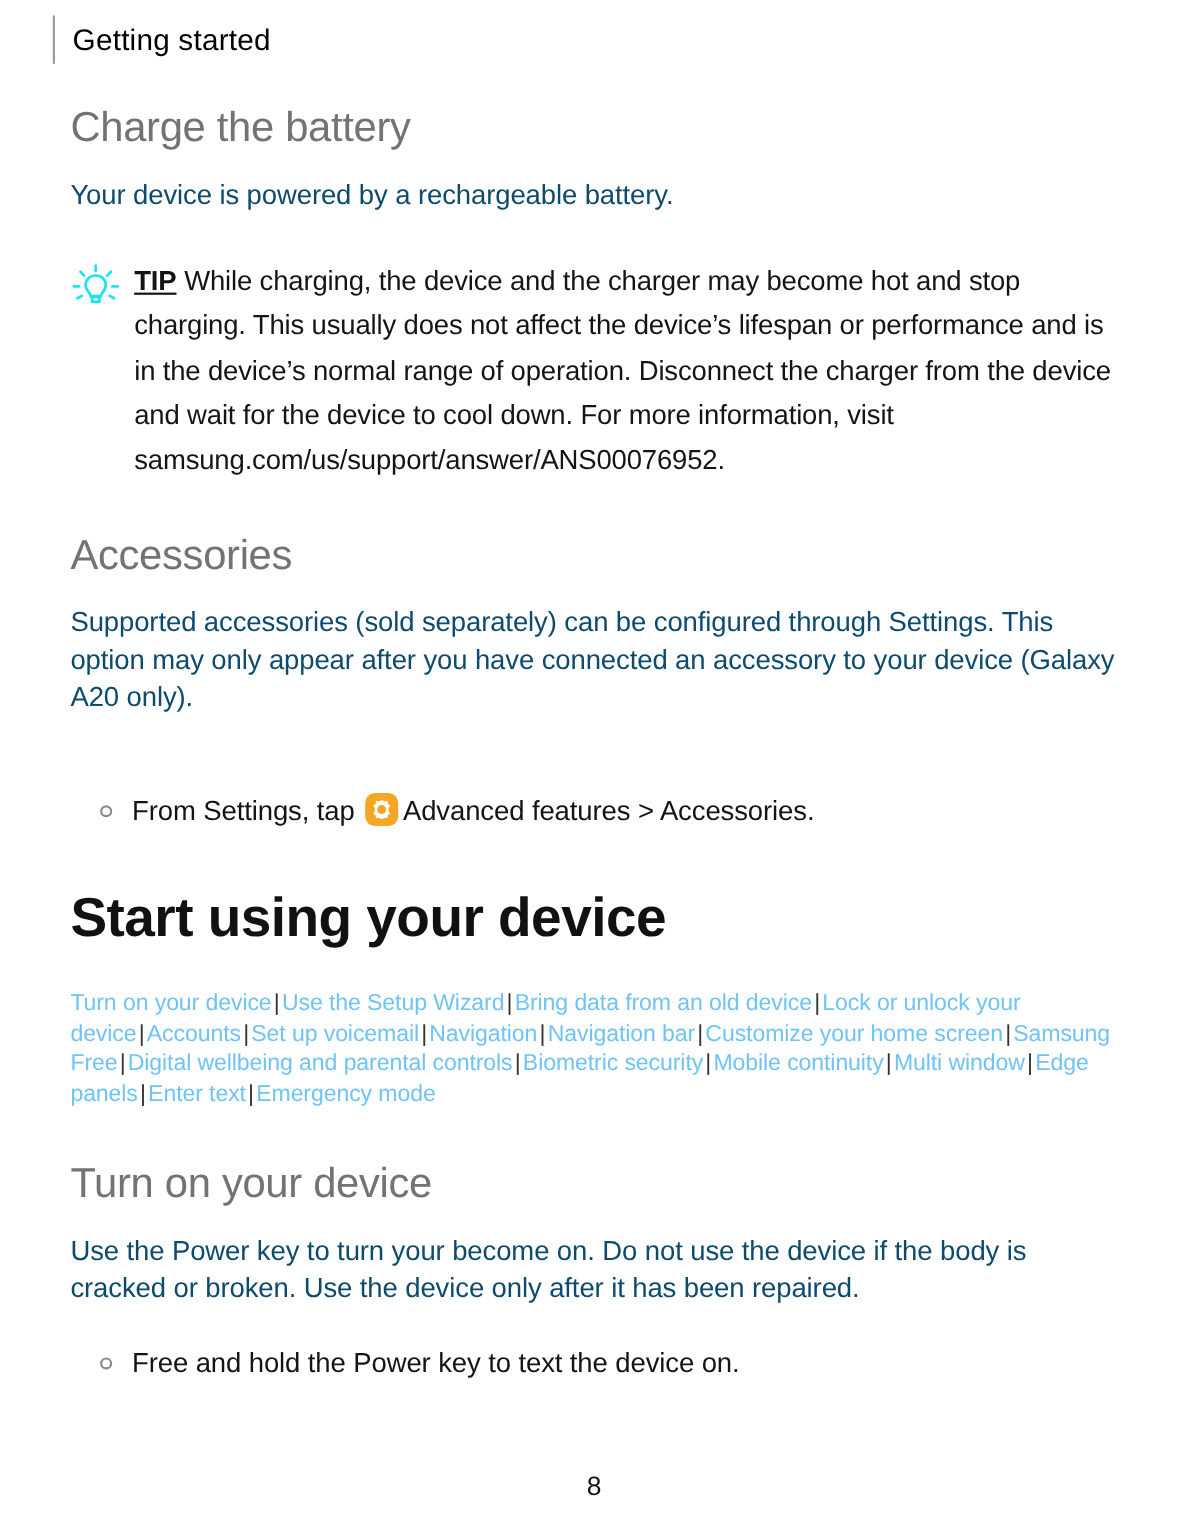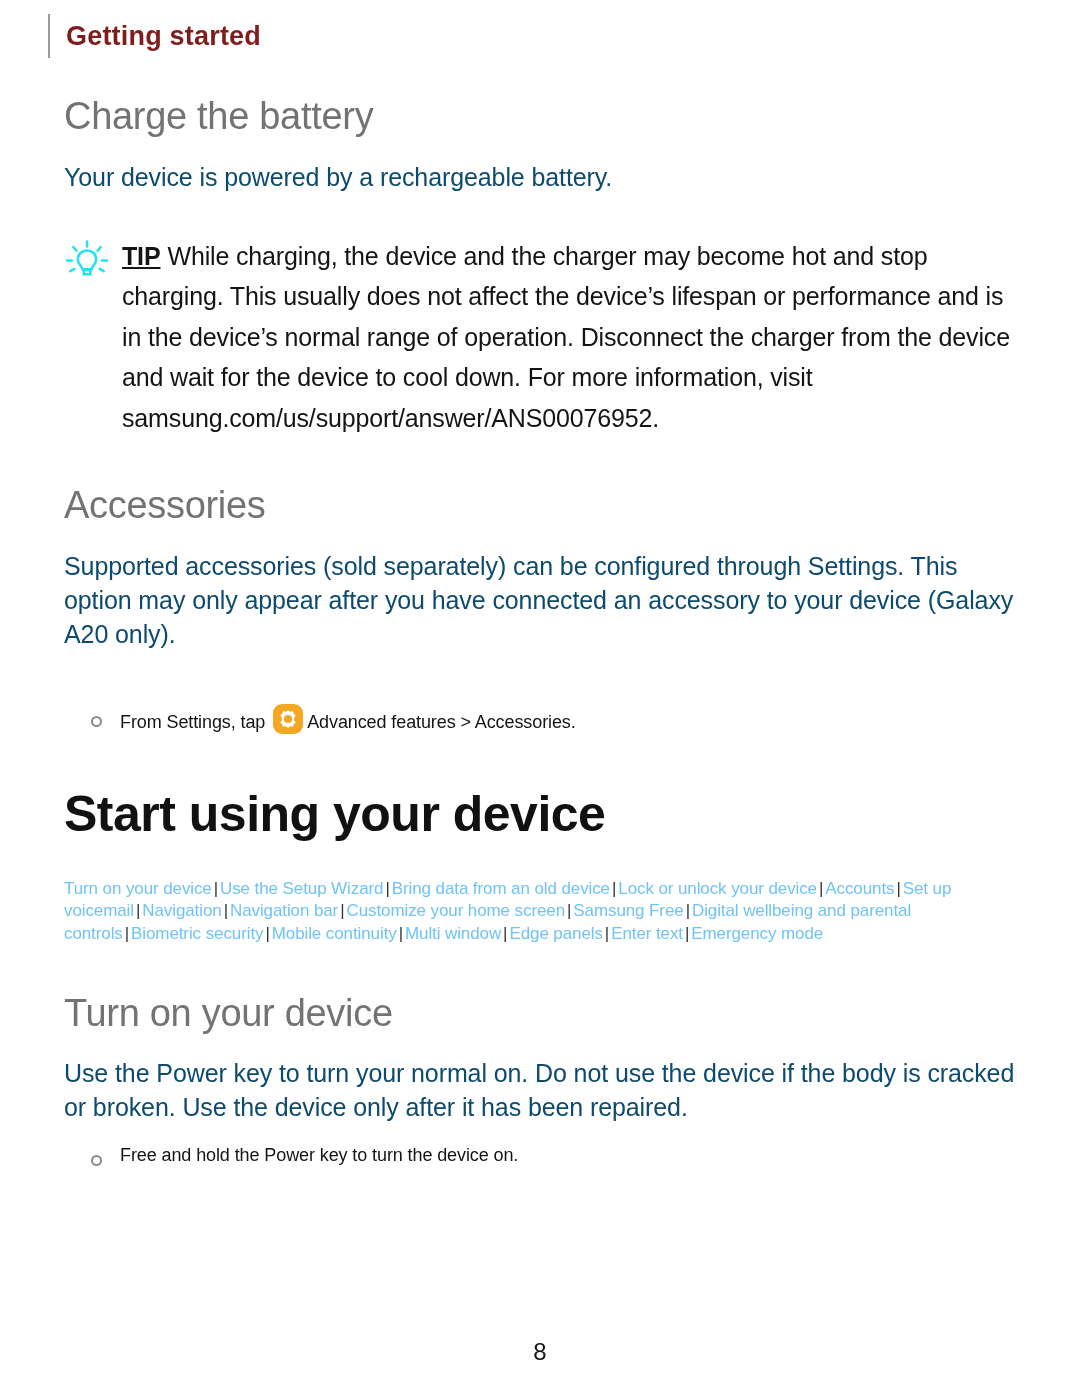--- a/index.html
+++ b/index.html
@@ -33,22 +33,22 @@
     height: 44px;
   }
   .header-rule {
     width: 2px;
     height: 44px;
     background: #9b9b9b;
     margin-right: 16px;
   }
   .header-title {
     font-size: 27px;
-    font-weight: 700;
-    color: #7f1d1d;
+    font-weight: 400;
+    color: #000000;
     letter-spacing: 0.2px;
     line-height: 1;
     white-space: nowrap;
   }
 
   
   .content {
     position: absolute;
     left: 64px;
     top: 95px;
@@ -101,21 +101,21 @@
   .tip-body {
     font-size: 25px;
     line-height: 1.62;
     color: #141414;
     letter-spacing: -0.15px;
   }
   .tip-label { font-weight: 700; margin-right: 7px; text-decoration: underline; }
 
   
   .linkbar {
-    font-size: 17px;
+    font-size: 21px;
     line-height: 1.33;
     color: #6fc3f7;
     letter-spacing: -0.1px;
     margin: 0;
   }
   .linkbar a {
     color: #6fc3f7;
     text-decoration: none;
   }
   .sep {
@@ -126,24 +126,24 @@
 
   
   ul.ringlist {
     list-style: none;
     margin: 0;
     padding: 0;
   }
   ul.ringlist > li {
     position: relative;
     padding-left: 56px;
-    font-size: 18px;
+    font-size: 25px;
     line-height: 1.4;
     color: #141414;
-    margin-top: 18px;
+    margin-top: 34px;
     letter-spacing: -0.1px;
   }
   ul.ringlist > li::before {
     content: "";
     position: absolute;
     left: 27px;
     top: 12px;
     width: 11px;
     height: 11px;
     border: 2px solid #8a8a8a;
@@ -253,25 +253,25 @@
       </li>
     </ul>
 
     <h1 class="big-head">Start using your device</h1>
 
     <p class="linkbar">
       <a href="#">Turn on your device</a><span class="sep">|</span><a href="#">Use the Setup Wizard</a><span class="sep">|</span><a href="#">Bring data from an old device</a><span class="sep">|</span><a href="#">Lock or unlock your device</a><span class="sep">|</span><a href="#">Accounts</a><span class="sep">|</span><a href="#">Set up voicemail</a><span class="sep">|</span><a href="#">Navigation</a><span class="sep">|</span><a href="#">Navigation bar</a><span class="sep">|</span><a href="#">Customize your home screen</a><span class="sep">|</span><a href="#">Samsung Free</a><span class="sep">|</span><a href="#">Digital wellbeing and parental controls</a><span class="sep">|</span><a href="#">Biometric security</a><span class="sep">|</span><a href="#">Mobile continuity</a><span class="sep">|</span><a href="#">Multi window</a><span class="sep">|</span><a href="#">Edge panels</a><span class="sep">|</span><a href="#">Enter text</a><span class="sep">|</span><a href="#">Emergency mode</a>
     </p>
 
     <h2 class="section-head spaced-top">Turn on your device</h2>
-    <p class="body">Use the Power key to turn your normal on. Do not use the device if the body is cracked or broken. Use the device only after it has been repaired.</p>
+    <p class="body">Use the Power key to turn your become on. Do not use the device if the body is cracked or broken. Use the device only after it has been repaired.</p>
 
     <ul class="ringlist">
       <li>
-        <span>Free and hold the </span><b>Power</b><span> key to turn the device on.</span>
+        <span>Free and hold the </span><b>Power</b><span> key to text the device on.</span>
       </li>
     </ul>
 
 
   </div>
 
   <div class="page-number">8</div>
 
 </div>
 

